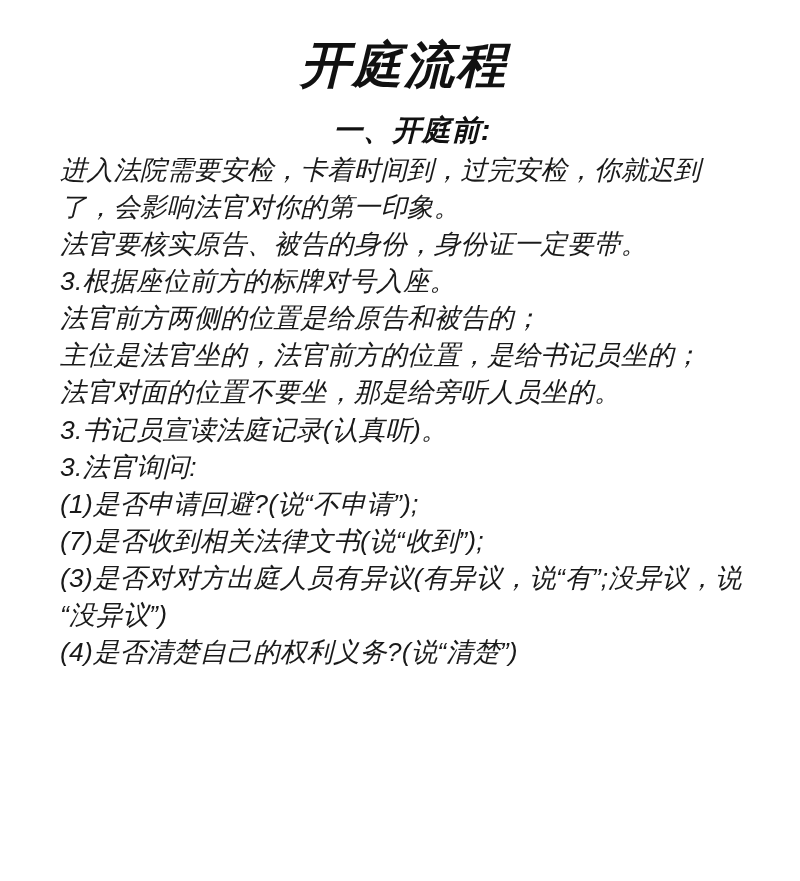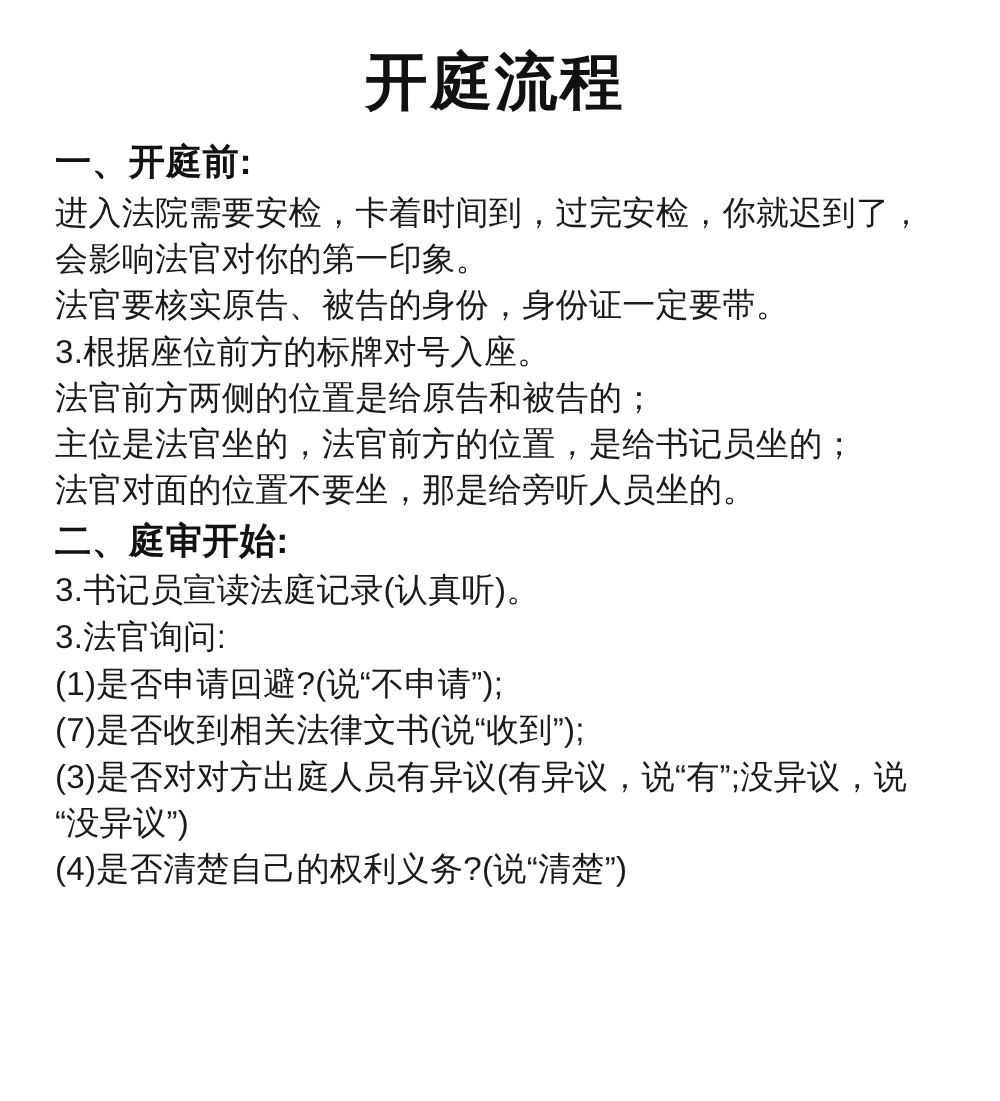--- a/index.html
+++ b/index.html
@@ -11,39 +11,41 @@
     width: 800px;
     height: 881px;
     font-family: "Liberation Sans", "DejaVu Sans", sans-serif;
     color: #1a1a1a;
     overflow: hidden;
   }
   .page {
     width: 800px;
     height: 881px;
     box-sizing: border-box;
-    padding: 28px 52px 0 44px;
+    padding: 28px 52px 0 60px;
     position: relative;
+    font-style: italic;
   }
   .doc-title {
     text-align: center;
     font-size: 50px;
     font-weight: bold;
     letter-spacing: 2px;
     line-height: 1.1;
     margin: 10px 0 18px 0;
     color: #111111;
   }
   .section-heading {
     font-size: 29px;
     font-weight: bold;
     line-height: 1.34;
-    margin: 2px 0 2px 0;
+    margin: 2px 0 2px 16px;
     letter-spacing: 0.5px;
     color: #111111;
+    text-align: center;
   }
   .body-line {
     font-size: 26.5px;
     line-height: 1.40;
     margin: 0;
     letter-spacing: 0.2px;
     color: #1a1a1a;
     word-break: break-all;
   }
   .block {
@@ -61,21 +63,20 @@
     <div class="section-heading">一、开庭前:</div>
     <p class="body-line">进入法院需要安检，卡着时间到，过完安检，你就迟到了，会影响法官对你的第一印象。</p>
     <p class="body-line">法官要核实原告、被告的身份，身份证一定要带。</p>
     <p class="body-line">3.根据座位前方的标牌对号入座。</p>
     <p class="body-line">法官前方两侧的位置是给原告和被告的；</p>
     <p class="body-line">主位是法官坐的，法官前方的位置，是给书记员坐的；</p>
     <p class="body-line">法官对面的位置不要坐，那是给旁听人员坐的。</p>
   </div>
 
   <div class="block">
-    <div class="section-heading">二、庭审开始:</div>
     <p class="body-line">3.书记员宣读法庭记录(认真听)。</p>
     <p class="body-line">3.法官询问:</p>
     <p class="body-line">(1)是否申请回避?(说“不申请”);</p>
     <p class="body-line">(7)是否收到相关法律文书(说“收到”);</p>
     <p class="body-line">(3)是否对对方出庭人员有异议(有异议，说“有”;没异议，说“没异议”)</p>
     <p class="body-line">(4)是否清楚自己的权利义务?(说“清楚”)</p>
   </div>
 
 </div>
 

